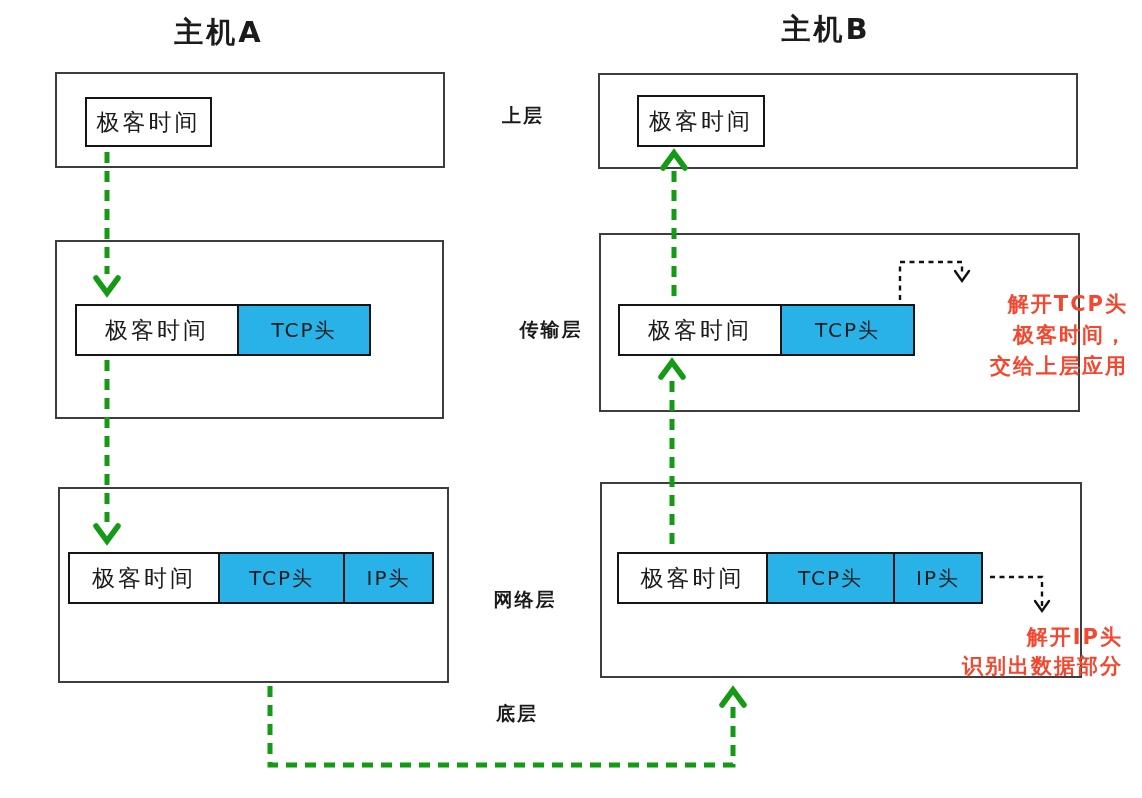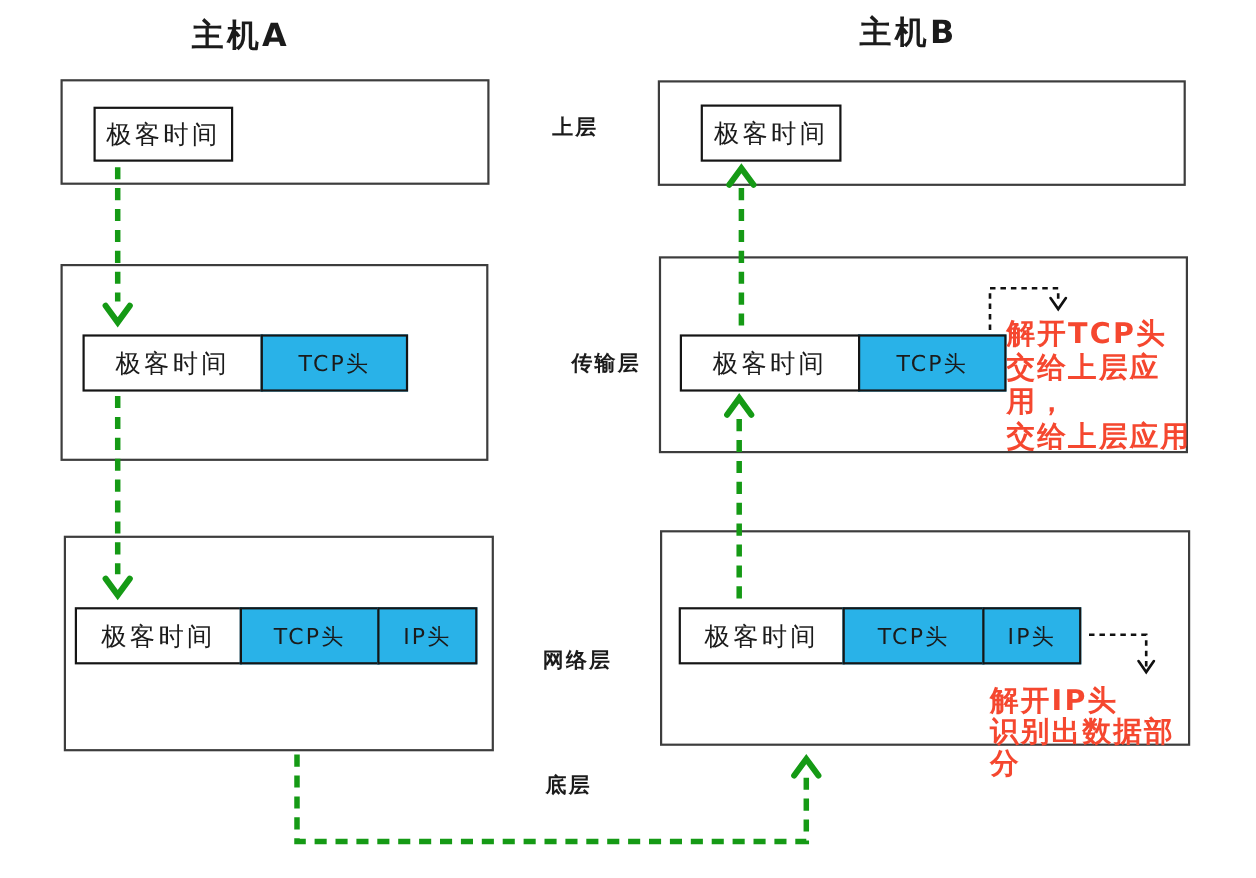--- a/index.html
+++ b/index.html
@@ -56,24 +56,25 @@
     display:flex;align-items:center;justify-content:center;
     box-sizing:border-box;
     border:2px solid #151515;
     background:#fff;
     font-size:23px;
     letter-spacing:3px;
   }
   .annotation{
     position:absolute;
     color:var(--annotation-red,#f5472f);
-    font-size:26px;
+    font-size:21px;
     font-weight:600;
-    text-align:left;
+    text-align:right;
     letter-spacing:2px;
+    margin-left:28px;
   }
   .annotation div{ line-height:31px; }
   svg.overlay{
     position:absolute;
     left:0;top:0;
     width:1142px;height:798px;
     pointer-events:none;
   }
   .green-dash{
     stroke:var(--arrow-green,#159a15);
@@ -141,21 +142,21 @@
 
   <div class="layer-box" style="left:600px;top:482px;width:482px;height:196px;"></div>
   <div class="bar" style="left:617px;top:552px;">
     <div class="seg" style="width:151px;">极客时间</div>
     <div class="seg hdr" style="width:129px;">TCP头</div>
     <div class="seg hdr" style="width:90px;">IP头</div>
   </div>
 
   <div class="annotation" style="left:915px;top:289px;width:185px;">
     <div>解开TCP头</div>
-    <div>交给上层应用，</div>
+    <div>极客时间，</div>
     <div>交给上层应用</div>
   </div>
   <div class="annotation" style="left:900px;top:623px;width:195px;">
     <div style="line-height:29px;">解开IP头</div>
     <div style="line-height:29px;">识别出数据部分</div>
   </div>
 
   <svg class="overlay" viewBox="0 0 1142 798">
 
     <path class="green-dash" d="M107 152 V274"></path>

